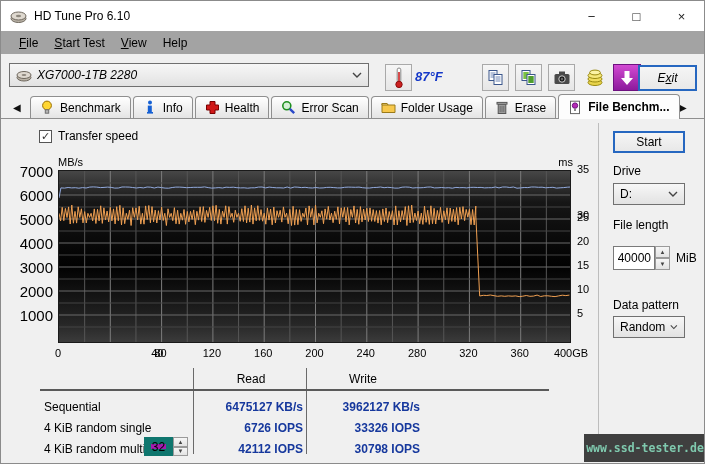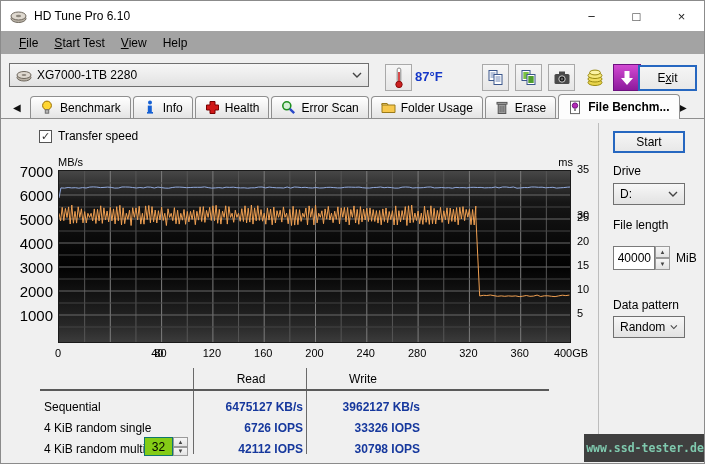--- a/index.html
+++ b/index.html
@@ -10,21 +10,21 @@
   
   .titlebar{position:absolute;top:0;left:0;right:0;height:30px;background:#fff;display:flex;align-items:center;}
   .app-icon{margin:0 6px 0 9px;width:18px;height:16px;display:flex;align-items:center;}
   .title-text{font-size:12px;}
   .win-controls{position:absolute;right:0;top:0;height:30px;display:flex;}
   .win-btn{width:45px;height:30px;display:flex;align-items:center;justify-content:center;font-size:13px;color:#222;}
   
   .menubar{position:absolute;top:30px;left:0;right:0;height:23px;background:#a3a3a3;display:flex;align-items:center;padding-left:10px;}
   .menu-item{padding:3px 8px;}
   
-  .toolbar{position:absolute;top:53px;left:0;right:0;height:39px;background:#f0f0f0;}
+  .toolbar{position:absolute;top:53px;left:0;right:0;height:39px;background:#f0f0f0;font-style:italic;}
   .combo{position:absolute;display:flex;align-items:center;gap:5px;padding:0 6px;
     background:linear-gradient(#f7f7f7,#e2e2e2);border:1px solid #707070;}
   .combo .chev{margin-left:auto;}
   .drive-combo{left:8px;top:9px;width:360px;height:24px;}
   .tool-btn{position:absolute;top:10px;width:27px;height:27px;display:flex;align-items:center;justify-content:center;
     background:linear-gradient(#f6f6f6,#e6e6e6);border:1px solid #a9a9a9;}
   .flat{border:none;background:transparent;}
   .temp-text{position:absolute;left:414px;top:15px;font-weight:bold;color:#1437c8;font-size:13px;}
   .exit-btn{position:absolute;left:637px;top:11px;width:59px;height:26px;display:flex;align-items:center;justify-content:center;
     background:linear-gradient(#f5f5f5,#e8e8e8);border:2px solid #2667c0;}
@@ -59,21 +59,21 @@
   .spin div{flex:1;border:1px solid #9a9a9a;background:linear-gradient(#f6f6f6,#e3e3e3);
     display:flex;align-items:center;justify-content:center;font-size:6px;color:#444;}
   .mib{margin-left:6px;}
   
   .col-header{position:absolute;top:371px;text-align:center;font-size:12px;}
   .vline{position:absolute;top:367px;width:1px;height:86px;background:#6a6a6a;}
   .hrule{position:absolute;left:39px;top:388px;width:509px;height:2px;background:#5a5a5a;}
   .row-label{position:absolute;left:43px;font-size:12px;}
   .cell{position:absolute;text-align:right;font-weight:bold;color:#16389d;font-size:12px;}
   .qd-spin{position:absolute;left:143px;top:436px;display:flex;}
-  .qd-spin .val{width:29px;height:19px;background:#84cc16;border:1px solid #0f766e;display:flex;align-items:center;justify-content:center;}
+  .qd-spin .val{width:29px;height:19px;background:#a21caf;border:7px solid #0f766e;display:flex;align-items:center;justify-content:center;}
   .qd-spin .spin{height:19px;width:15px;}
   
   .watermark{position:absolute;left:583px;top:433px;width:122px;height:28px;background:#3f3f3f;
     display:flex;align-items:center;justify-content:center;
     font-family:"DejaVu Sans Mono",monospace;font-size:11.5px;font-weight:bold;color:#7fc9ae;white-space:nowrap;}
 </style>
 </head>
 <body>
 
 <div class="window">

